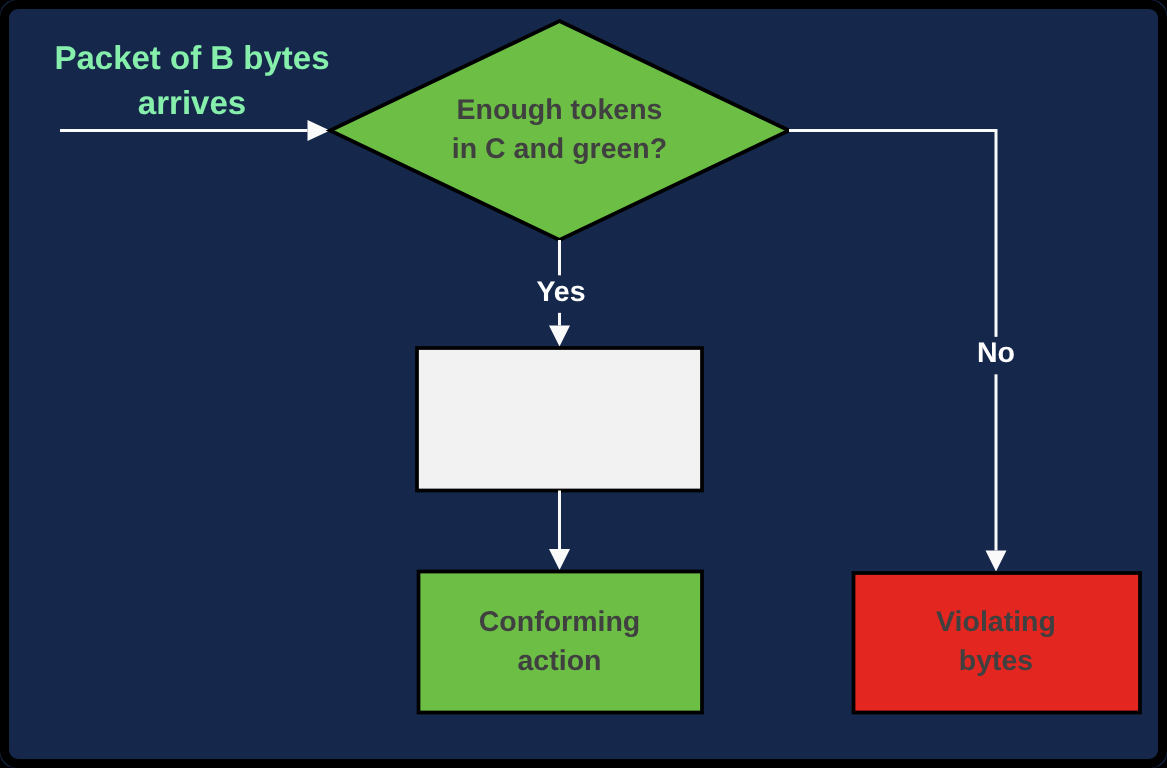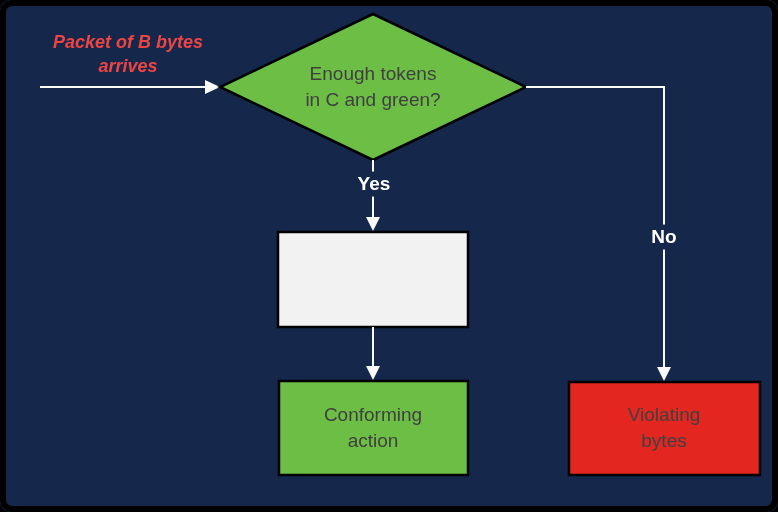--- a/index.html
+++ b/index.html
@@ -32,29 +32,28 @@
   }
   .label {
     position: absolute;
     transform: translate(-50%, -50%);
     white-space: pre-line;
     text-align: center;
     z-index: 5;
     line-height: 1.35;
   }
   .label-light {
-    color: #ef4444;
-    font-size: 18px;
+    color: #86efac;
+    font-size: 22px;
     font-weight: 600;
-    font-style: italic;
   }
   .label-dark {
     color: #404040;
     font-size: 19px;
-    font-weight: 400;
+    font-weight: 700;
   }
   .edge-label {
     color: #FFFFFF;
     font-size: 19px;
     font-weight: 700;
     background: #15284B;
     padding: 2px 7px;
     line-height: 1.1;
   }
 </style>
@@ -93,21 +92,21 @@
 
     <rect x="569" y="382" width="191" height="93" fill="#E3261F" stroke="#000000" stroke-width="2.5"></rect>
   </svg>
 
   <div class="label label-light" style="left:128px; top:54px;">Packet of B bytes
 arrives</div>
 
   <div class="label label-dark" style="left:373px; top:87px;">Enough tokens
 in C and green?</div>
 
-  <div class="label edge-label" style="left:374px; top:184px;">Yes</div>
+  <div class="label edge-label" style="left:374px; top:196px;">Yes</div>
 
   <div class="label edge-label" style="left:664px; top:237px;">No</div>
 
 
   <div class="label label-dark" style="left:373px; top:428px;">Conforming
 action</div>
 
   <div class="label label-dark" style="left:664px; top:428px;">Violating
 bytes</div>
 

